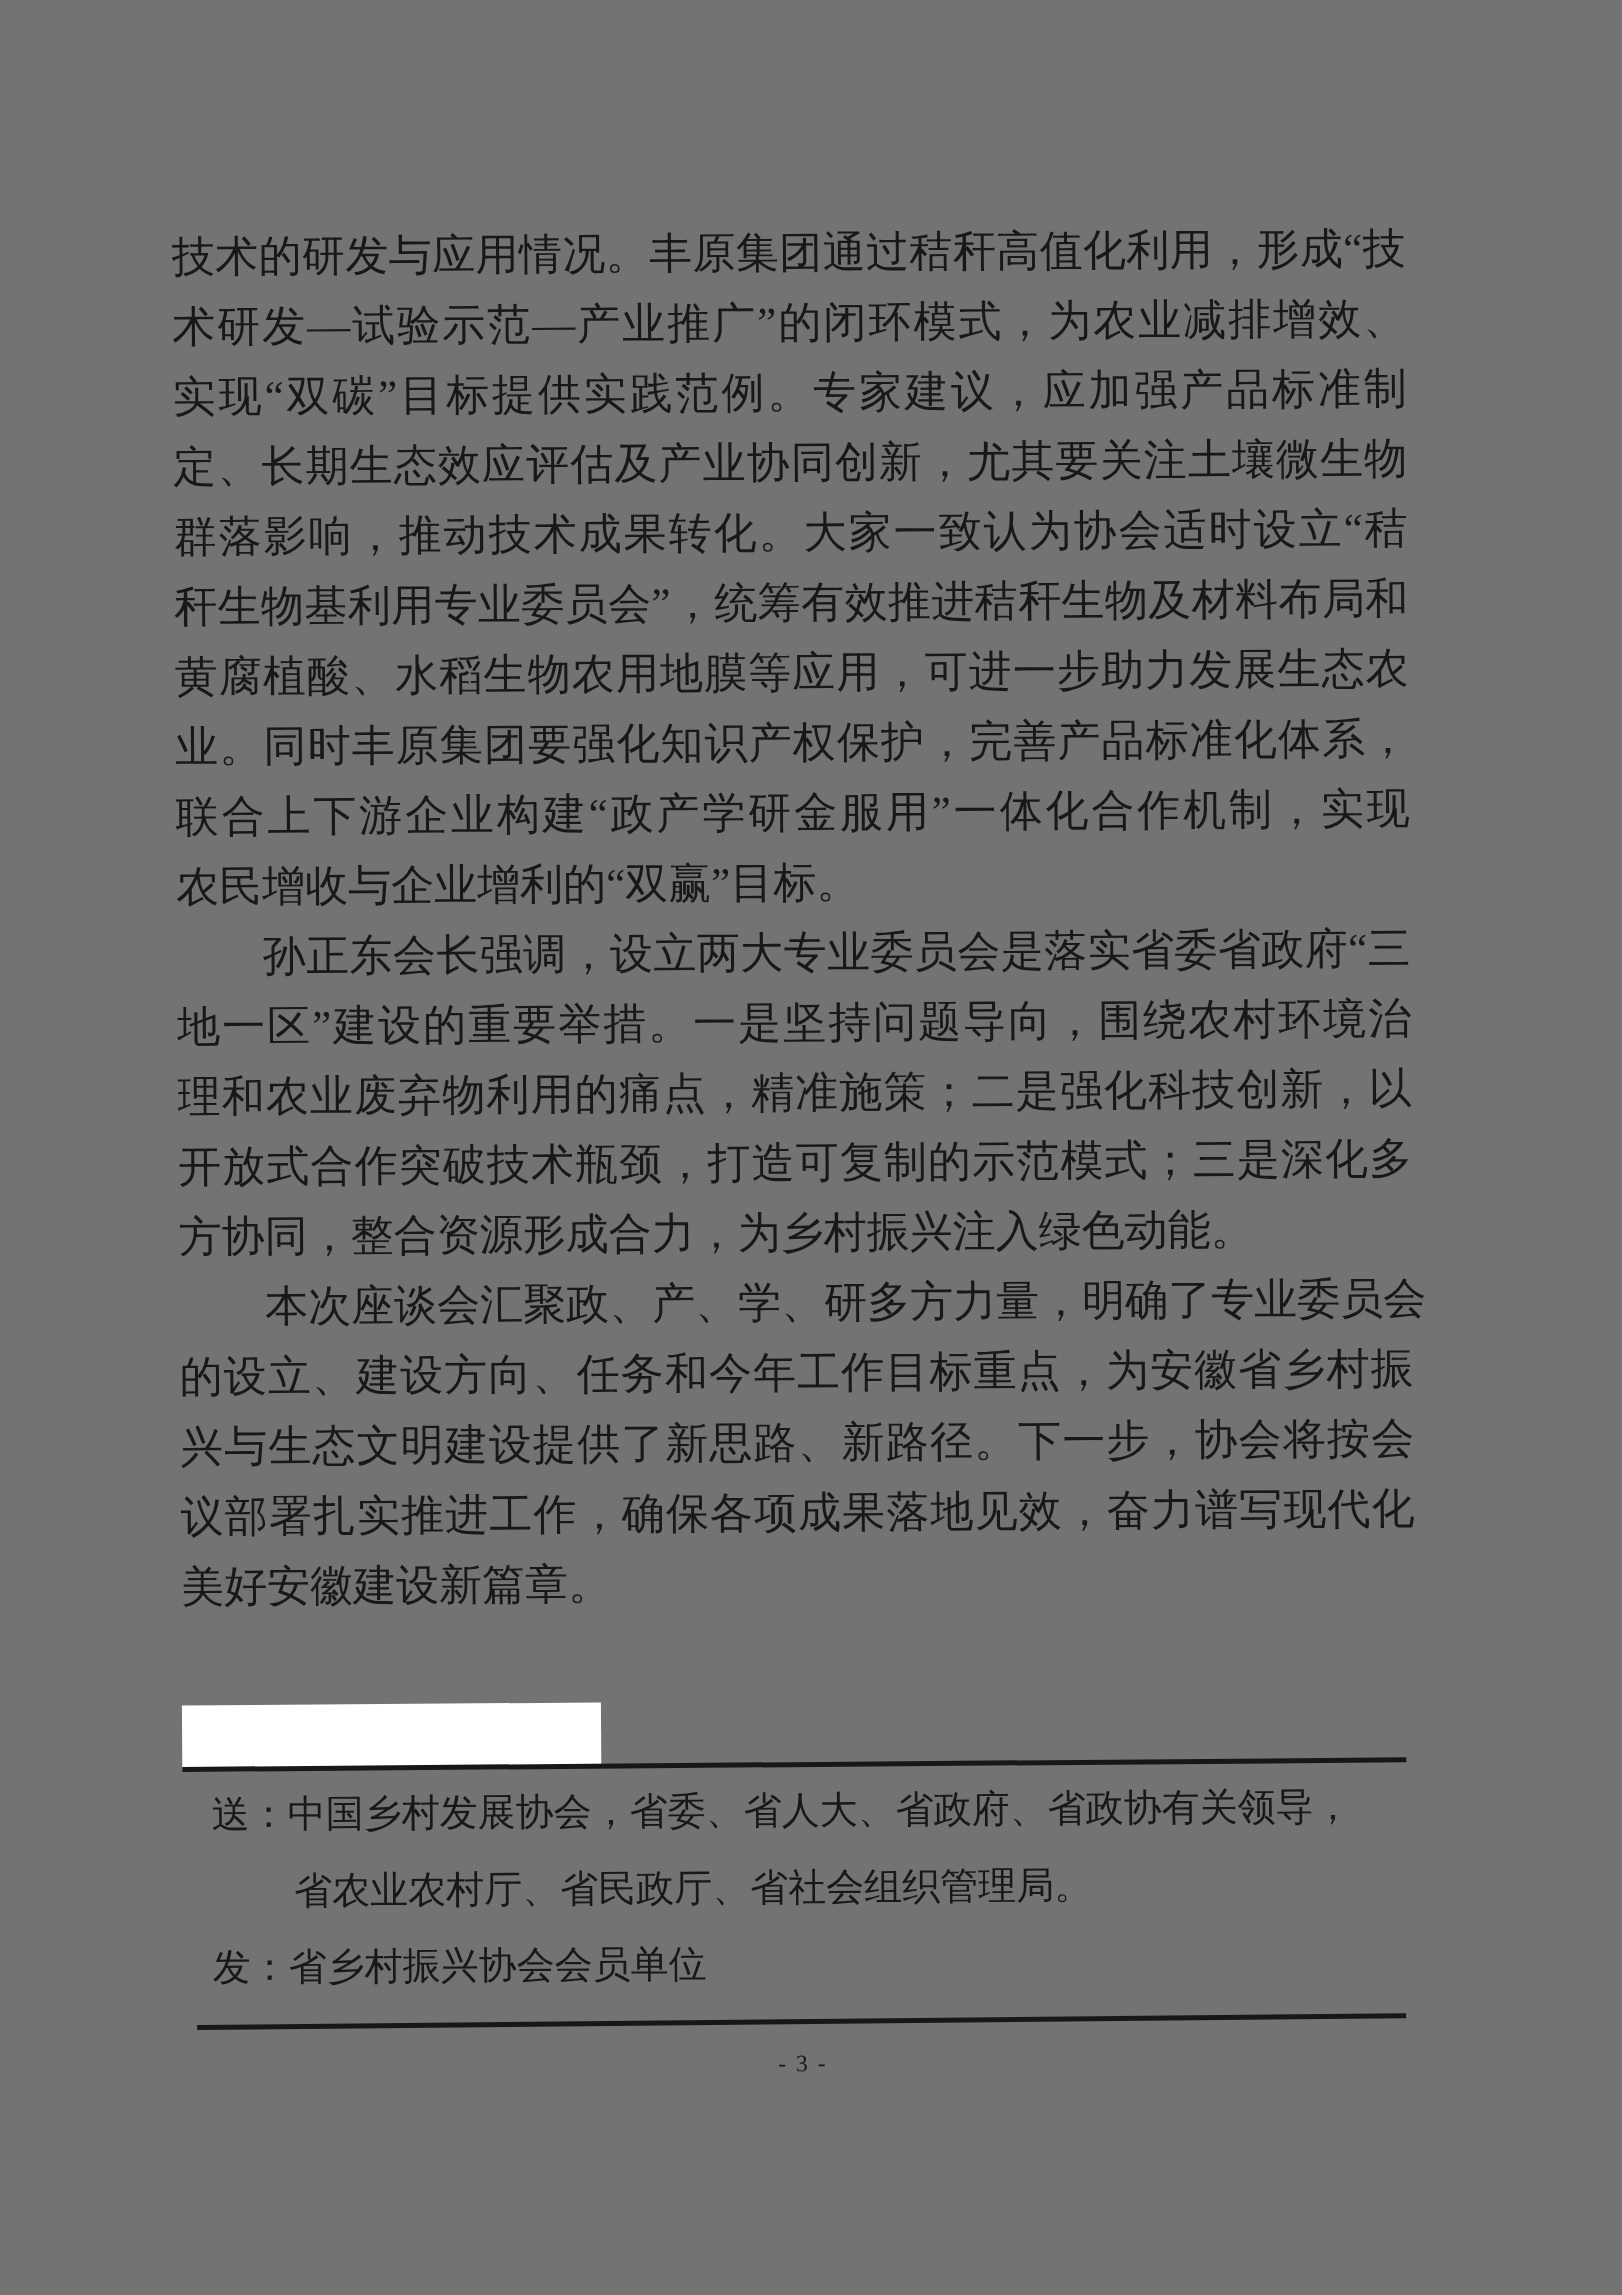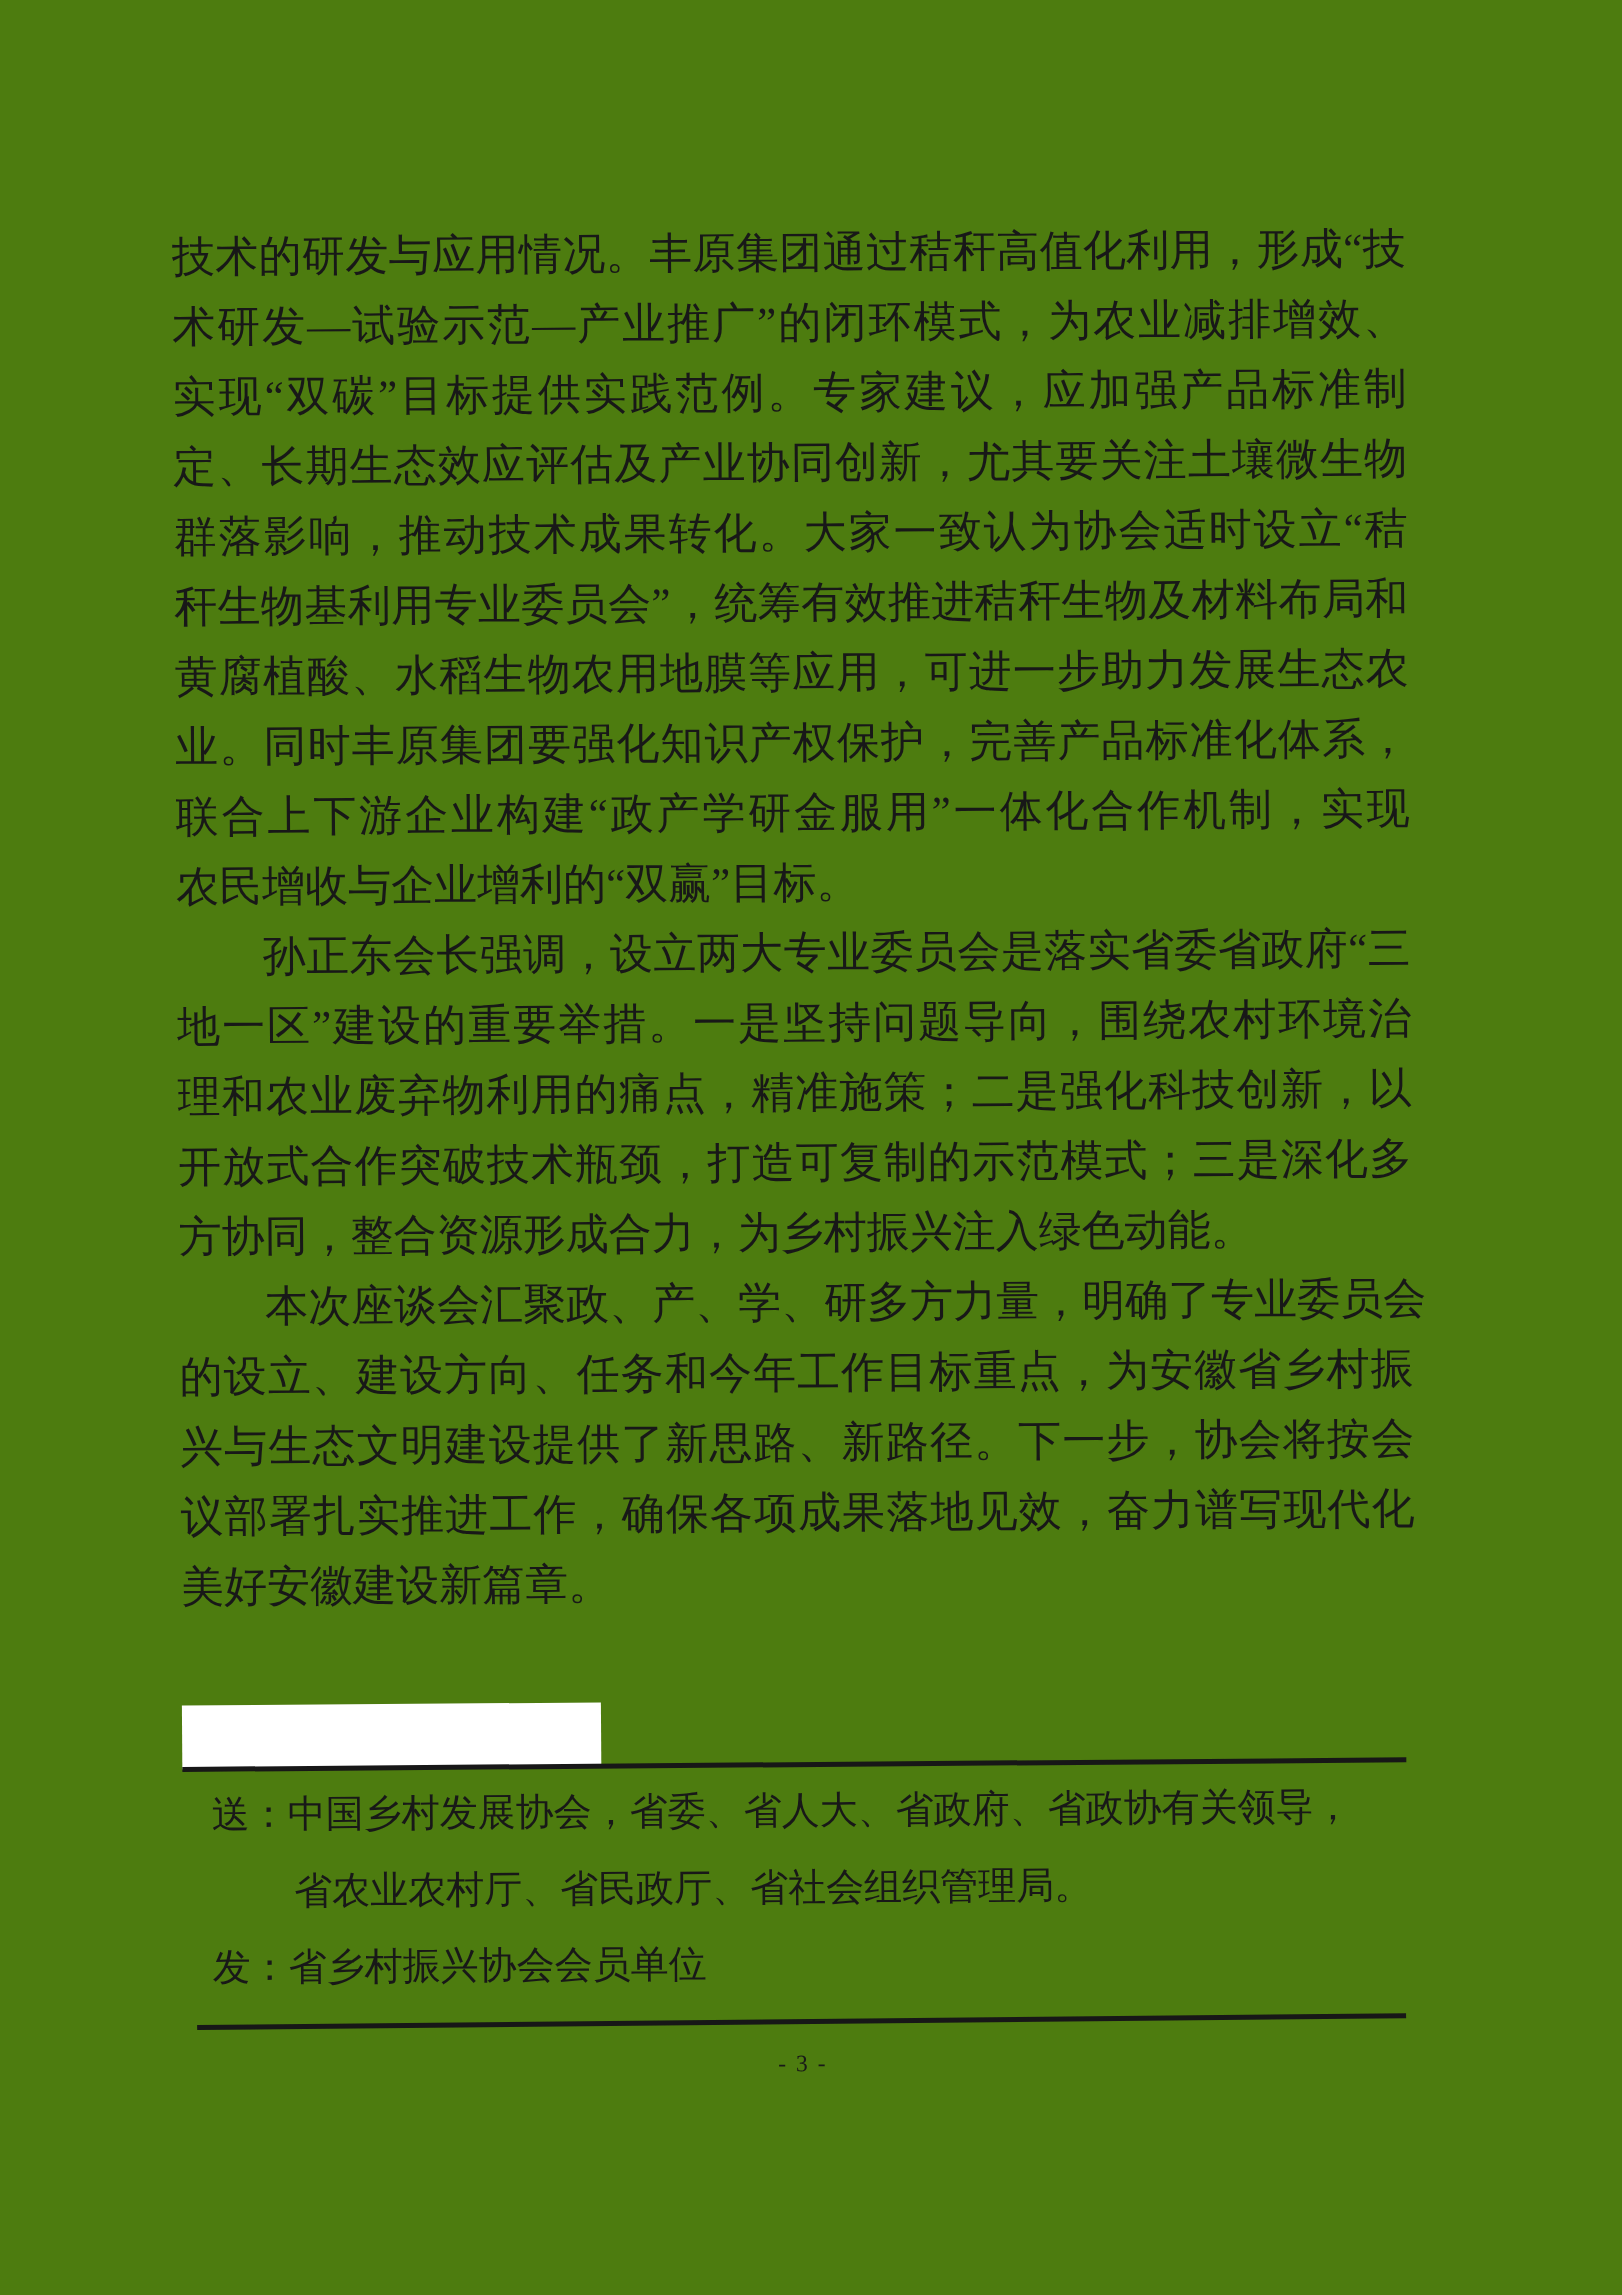--- a/index.html
+++ b/index.html
@@ -1,18 +1,18 @@
 <!DOCTYPE html>
 <html style="font-size:10.5px"><head>
 <meta charset="utf-8">
 <style>
   html,body{margin:0;padding:0;background:#fbfbfb;}
   .page{
     position:relative;width:1622px;height:2295px;overflow:hidden;
-    background:#4d7c0f;color:#181818;
+    background:#737373;color:#181818;
     font-family:"Liberation Serif","DejaVu Serif",serif;
   }
   .content{position:absolute;inset:0;transform:rotate(-0.4deg);transform-origin:811px 1145px;}
 
   
   .body-lines{
     position:absolute;left:178px;top:218px;width:1234px;
     font-size:43px;line-height:70px;
   }
   .line{

